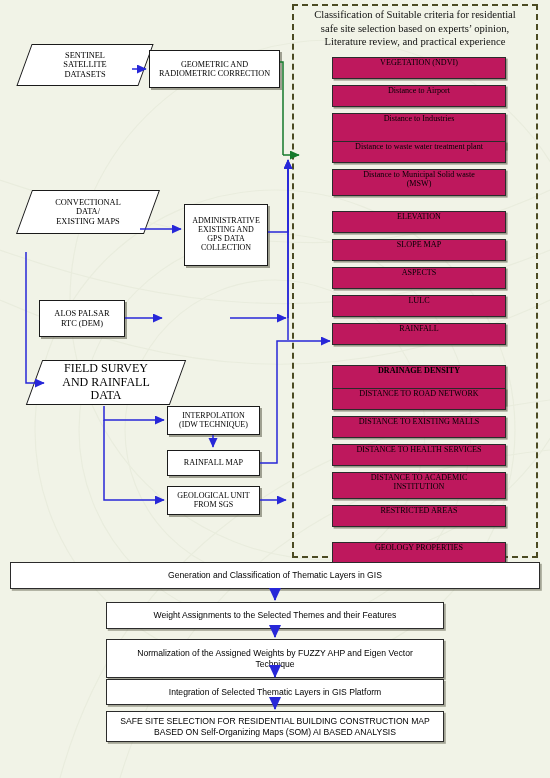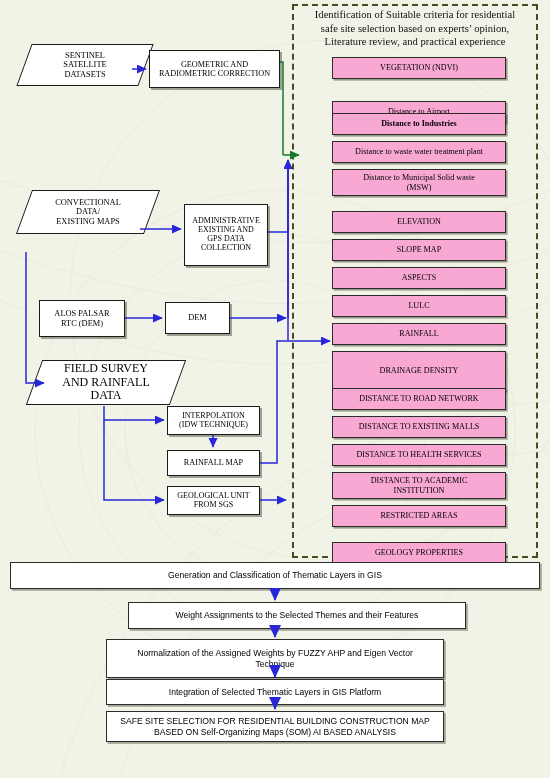--- a/index.html
+++ b/index.html
@@ -70,24 +70,24 @@
     text-align: center;
     font-size: 10.6px;
     line-height: 1.28;
     color: #111;
   }
   .crit {
     position: absolute;
     left: 332px;
     width: 174px;
     box-sizing: border-box;
-    background: #f9a8d4;
+    background: #be185d;
     border: 1.5px solid #2b2b2b;
     box-shadow: 1.6px 1.6px 0 rgba(70,70,50,.5);
-    display: flex; align-items: center; justify-content: center;
+    display: flex; align-items: flex-start; justify-content: center;
     text-align: center;
     font-size: 8.1px;
     line-height: 1.15;
     color: #000;
   }
   .botbox {
     position: absolute;
     box-sizing: border-box;
     background: #fff;
     border: 1.6px solid #2b2b2b;
@@ -160,23 +160,20 @@
     </div>
   </div>
 
   <div class="node shadow" style="left:39px; top:300px; width:86px; height:37px; font-size:8.4px;">
     <div>
       <span>ALOS PALSAR</span><br>
       <span>RTC (DEM)</span>
     </div>
   </div>
 
-  <div class="node shadow" style="left:165px; top:302px; width:65px; height:32px; font-size:8.4px;">
-    <span>DEM</span>
-  </div>
 
   <div class="para" style="left:34px; top:360px; width:144px; height:45px; font-size:12px;">
     <div class="skewbg"></div>
     <div class="lbl">
       <span>FIELD SURVEY</span><br>
       <span>AND RAINFALL</span><br>
       <span>DATA</span>
     </div>
   </div>
 
@@ -193,33 +190,33 @@
 
   <div class="node shadow" style="left:167px; top:486px; width:93px; height:29px; font-size:8px;">
     <div>
       <span>GEOLOGICAL UNIT</span><br>
       <span>FROM SGS</span>
     </div>
   </div>
 
   <div id="dashed-panel"></div>
   <div id="panel-title">
-    <span>Identification of Suitable criteria for residential</span><br>
+    <span>Classification of Suitable criteria for residential</span><br>
     <span>safe site selection based on experts’ opinion,</span><br>
     <span>Literature review, and practical experience</span>
   </div>
 
   <div id="criteria-host">
       <div class="crit" style="top: 57px; height: 22px;">
         <span>VEGETATION (NDVI)</span>
       </div>
-      <div class="crit" style="top: 101px; height: 22px;">
+      <div class="crit" style="top: 85px; height: 22px;">
         <span>Distance to Airport</span>
       </div>
-      <div class="crit" style="top: 113px; height: 22px; font-weight: bold;">
+      <div class="crit" style="top: 113px; height: 36px;">
         <span>Distance to Industries</span>
       </div>
       <div class="crit" style="top: 141px; height: 22px;">
         <span>Distance to waste water treatment plant</span>
       </div>
       <div class="crit" style="top: 169px; height: 27px;">
         <span>Distance to Municipal Solid waste<br>(MSW)</span>
       </div>
       <div class="crit" style="top: 211px; height: 22px;">
         <span>ELEVATION</span>
@@ -229,21 +226,21 @@
       </div>
       <div class="crit" style="top: 267px; height: 22px;">
         <span>ASPECTS</span>
       </div>
       <div class="crit" style="top: 295px; height: 22px;">
         <span>LULC</span>
       </div>
       <div class="crit" style="top: 323px; height: 22px;">
         <span>RAINFALL</span>
       </div>
-      <div class="crit" style="top: 351px; height: 40px;">
+      <div class="crit" style="top: 365px; height: 40px; font-weight: bold;">
         <span>DRAINAGE DENSITY</span>
       </div>
       <div class="crit" style="top: 388px; height: 22px;">
         <span>DISTANCE TO ROAD NETWORK</span>
       </div>
       <div class="crit" style="top: 416px; height: 22px;">
         <span>DISTANCE TO EXISTING MALLS</span>
       </div>
       <div class="crit" style="top: 444px; height: 22px;">
         <span>DISTANCE TO HEALTH SERVICES</span>
@@ -256,21 +253,21 @@
       </div>
       <div class="crit" style="top: 542px; height: 22px;">
         <span>GEOLOGY PROPERTIES</span>
       </div>
     </div>
 
   <div class="botbox" style="left:10px; top:562px; width:530px; height:27px;">
     <span>Generation and Classification of Thematic Layers in GIS</span>
   </div>
 
-  <div class="botbox" style="left:106px; top:602px; width:338px; height:27px;margin-left:22px;">
+  <div class="botbox" style="left:106px; top:602px; width:338px; height:27px;">
     <span>Weight Assignments to the Selected Themes and their Features</span>
   </div>
 
   <div class="botbox" style="left:106px; top:639px; width:338px; height:39px;">
     <span class="ml">Normalization of the Assigned Weights by FUZZY AHP and Eigen Vector<br>Technique</span>
   </div>
 
   <div class="botbox" style="left:106px; top:679px; width:338px; height:26px;">
     <span>Integration of Selected Thematic Layers in GIS Platform</span>
   </div>

